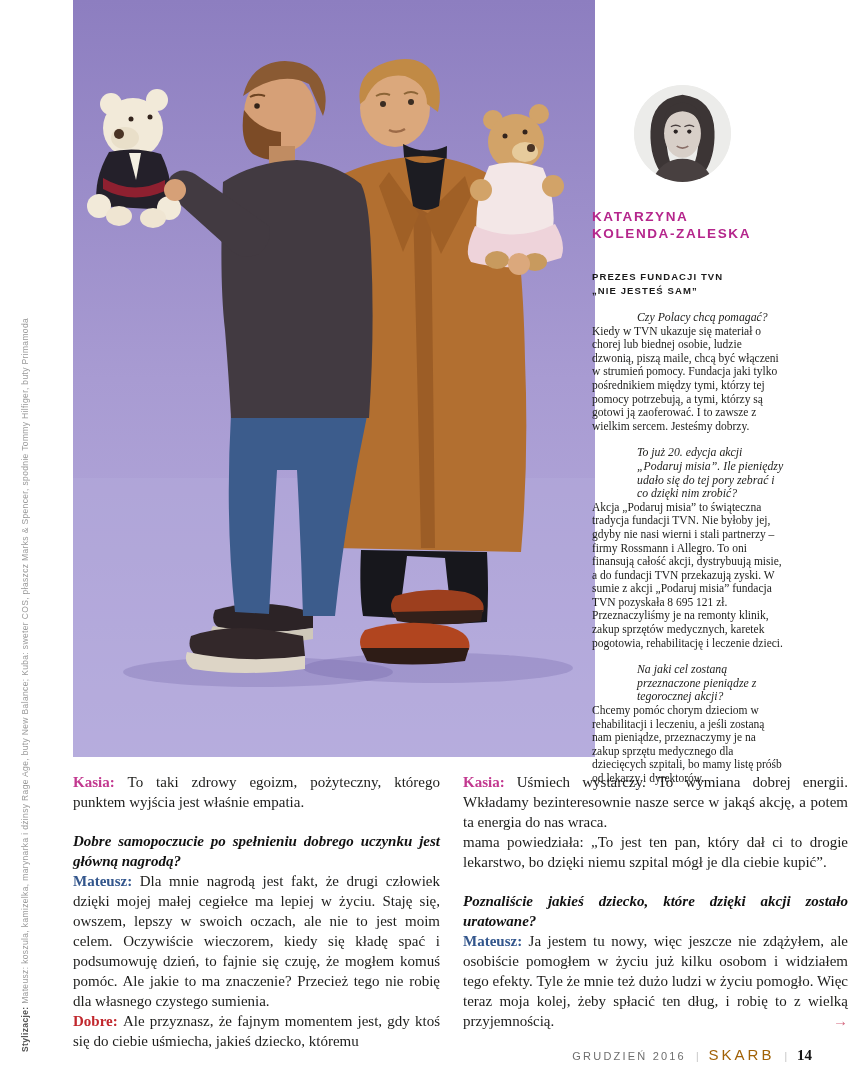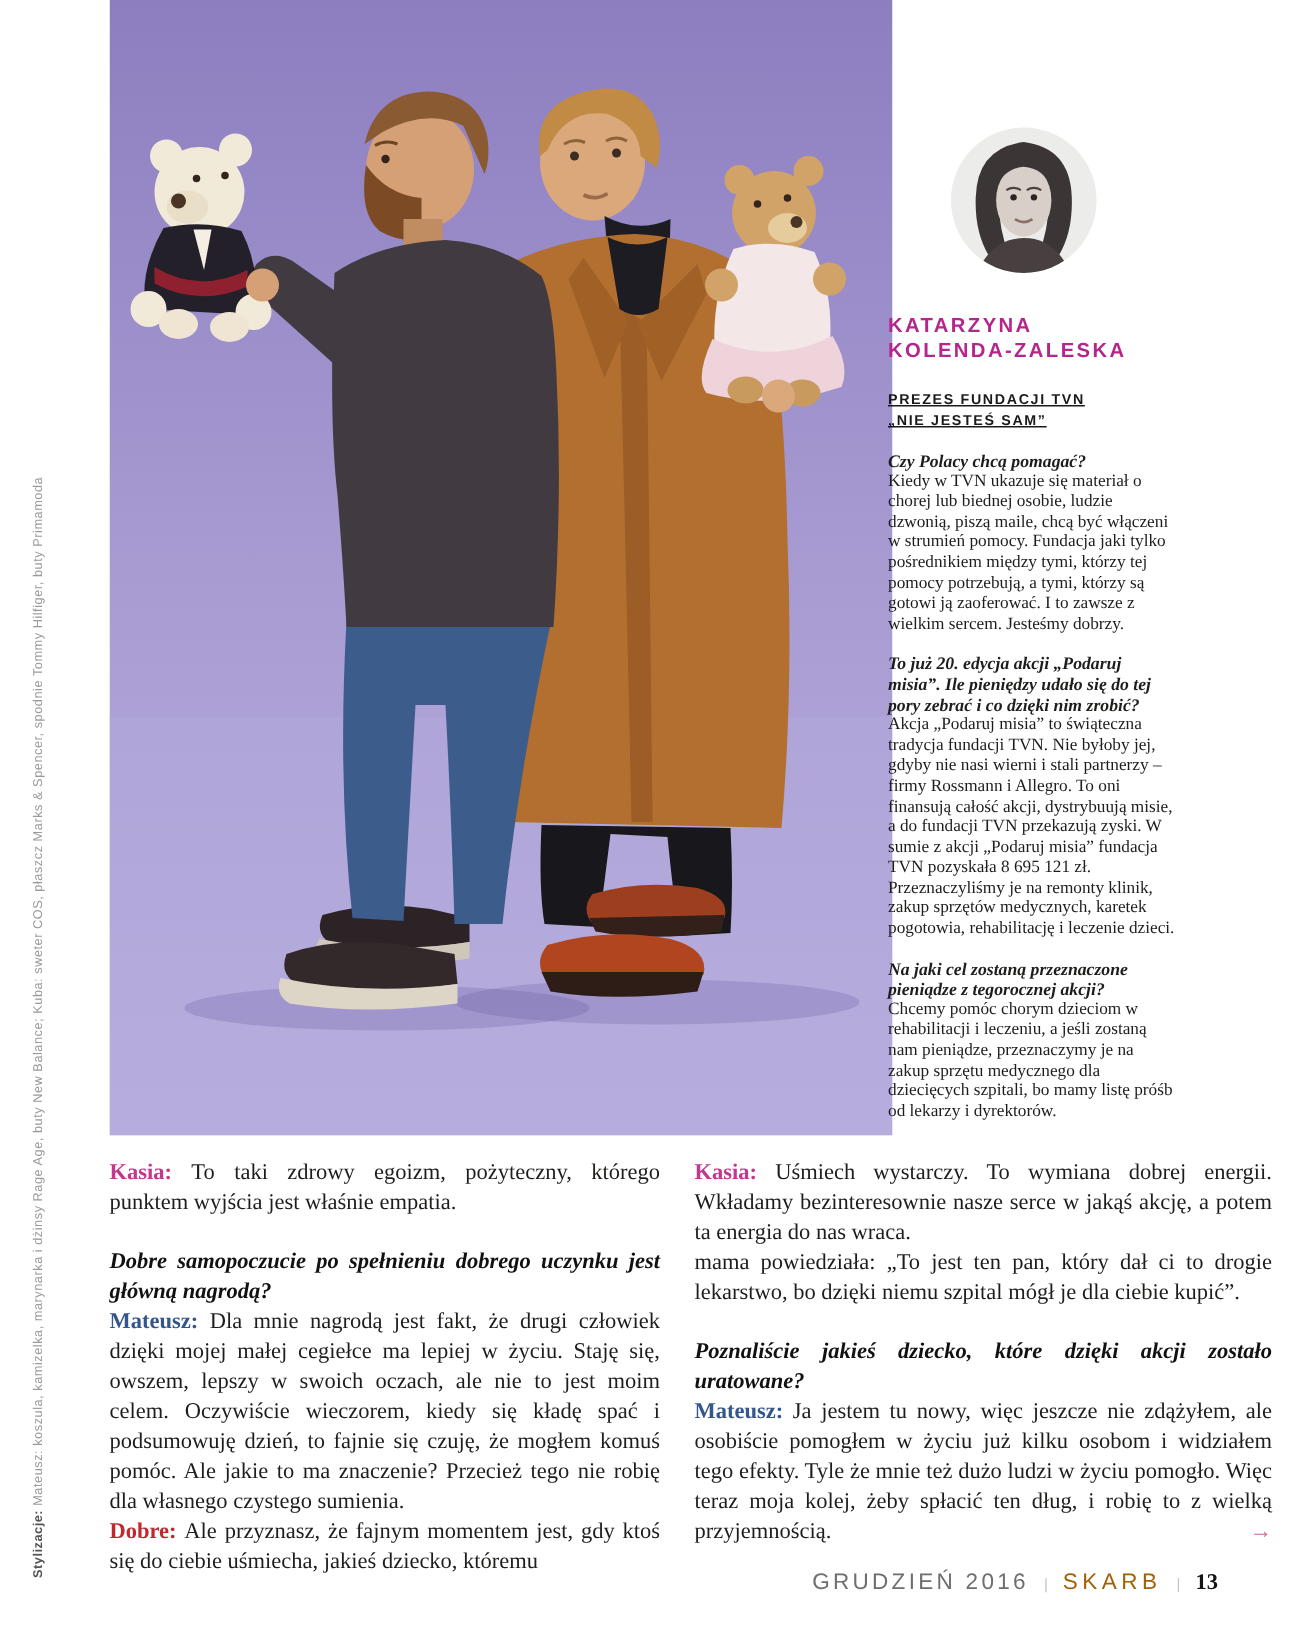--- a/index.html
+++ b/index.html
@@ -16,42 +16,42 @@
   
   .photo{position:absolute;left:73px;top:0;width:522px;height:757px;margin:0;}
   .photo svg{display:block;width:100%;height:100%;}
 
   
   .sidebar{position:absolute;left:592px;top:85px;width:192px;color:#1d1d1b;}
   .portrait{width:97px;height:97px;border-radius:50%;overflow:hidden;margin-left:42px;background:#ececea;}
   .portrait svg{display:block;width:100%;height:100%;}
   .name{margin:26px 0 0;font-family:"Liberation Sans",sans-serif;font-weight:bold;
         font-size:13.5px;line-height:17px;letter-spacing:1.6px;color:#b5268c;}
-  .role{margin-top:18px;font-family:"Liberation Sans",sans-serif;font-weight:bold;
-        font-size:9.5px;line-height:14px;letter-spacing:1.1px;color:#1a1a1a;text-decoration:underline;}
+  .role{margin-top:28px;font-family:"Liberation Sans",sans-serif;font-weight:bold;
+        font-size:9.5px;line-height:14px;letter-spacing:1.1px;color:#1a1a1a;}
   #qa{margin-top:13px;font-size:11.5px;line-height:13.6px;}
   #qa p{margin:0;}
-  #qa .q{font-weight:bold;font-style:italic;margin-top:13px;font-size:11.8px;}
+  #qa .q{font-weight:normal;font-style:italic;margin-top:13px;font-size:11.8px;margin-left:45px;}
   #qa .q:first-child{margin-top:0;}
 
   
   .interview{position:absolute;left:73px;top:772px;width:775px;display:flex;
              font-size:15px;line-height:20px;color:#1d1d1b;}
   .col{text-align:justify;}
   #col-left{width:367px;margin-right:23px;}
   #col-right{width:385px;}
   .col p{margin:0;}
   .col .iv-q{font-weight:bold;font-style:italic;margin-top:19px;color:#111;}
   .speaker{font-weight:bold;}
   .arrow{float:right;font-weight:bold;}
 
   
   .footer{position:absolute;right:55px;top:1046px;display:flex;align-items:baseline;
           font-family:"Liberation Sans",sans-serif;}
-  .f-date{font-size:15px;letter-spacing:2.2px;color:#6e6e6e;}
+  .f-date{font-size:11px;letter-spacing:2.2px;color:#6e6e6e;}
   .f-sep{color:#c2c2c2;font-size:10px;margin:0 10px;}
   .f-brand{font-size:15px;letter-spacing:3px;color:#a16207;font-weight:normal;}
   .f-page{font-size:15px;font-weight:bold;color:#141414;font-family:"Liberation Serif",serif;}
 </style>
 </head>
 <body>
 
 <div class="page">
 
   <div class="credits">
@@ -192,16 +192,16 @@
         <p class="iv-q">Poznaliście jakieś dziecko, które dzięki akcji zostało uratowane?</p>
         <p><span class="speaker" style="color: rgb(51, 86, 140);">Mateusz: </span>Ja jestem tu nowy, więc jeszcze nie zdążyłem, ale osobiście pomogłem w życiu już kilku osobom i widziałem tego efekty. Tyle że mnie też dużo ludzi w życiu pomogło. Więc teraz moja kolej, żeby spłacić ten dług, i robię to z wielką przyjemnością.<span class="arrow" style="color: rgb(212, 103, 127);">→</span></p>
       </div>
   </section>
 
   <footer class="footer">
     <span class="f-date">GRUDZIEŃ 2016</span>
     <span class="f-sep">|</span>
     <span class="f-brand">SKARB</span>
     <span class="f-sep">|</span>
-    <span class="f-page">13</span>
+    <span class="f-page">14</span>
   </footer>
 
 </div>
 
 </body></html>

